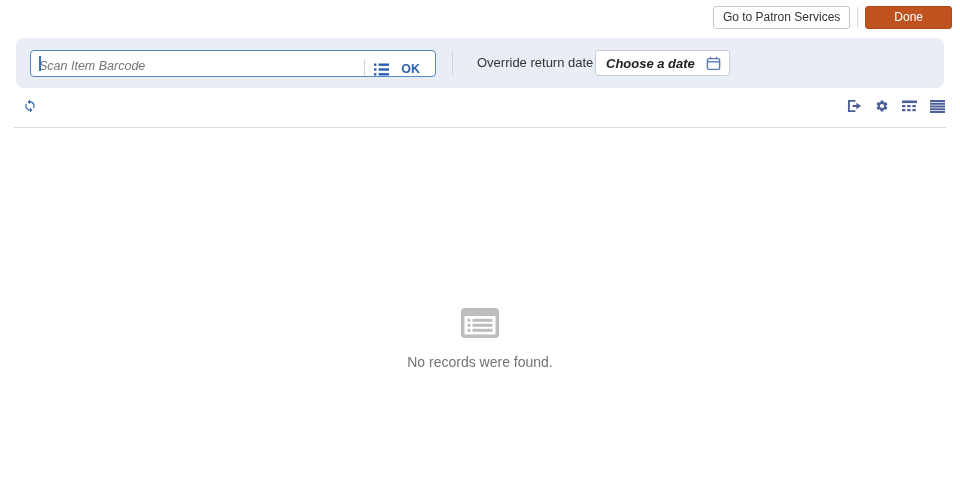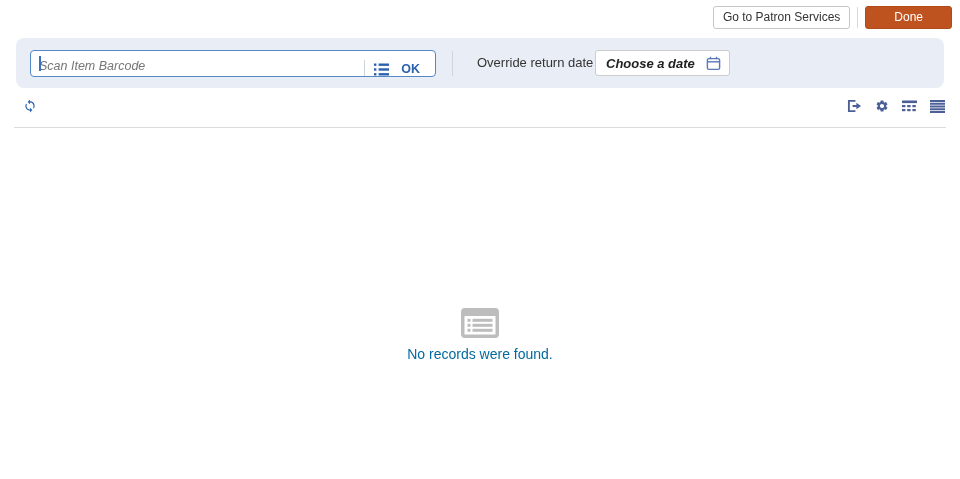--- a/index.html
+++ b/index.html
@@ -201,23 +201,23 @@
     position: absolute;
     left: 0; top: 308px;
     width: 960px;
     text-align: center;
   }
   .empty-icon-wrap {
     display: inline-block;
     line-height: 0;
   }
   .empty-message {
-    margin-top: 4px;
+    margin-top: 12px;
     font-size: 14px;
-    color: #0369a1;
+    color: #737373;
   }
   svg { display: block; }
 </style>
 </head>
 <body>
 
 <div class="screen">
 
 
   <div class="header-actions">

